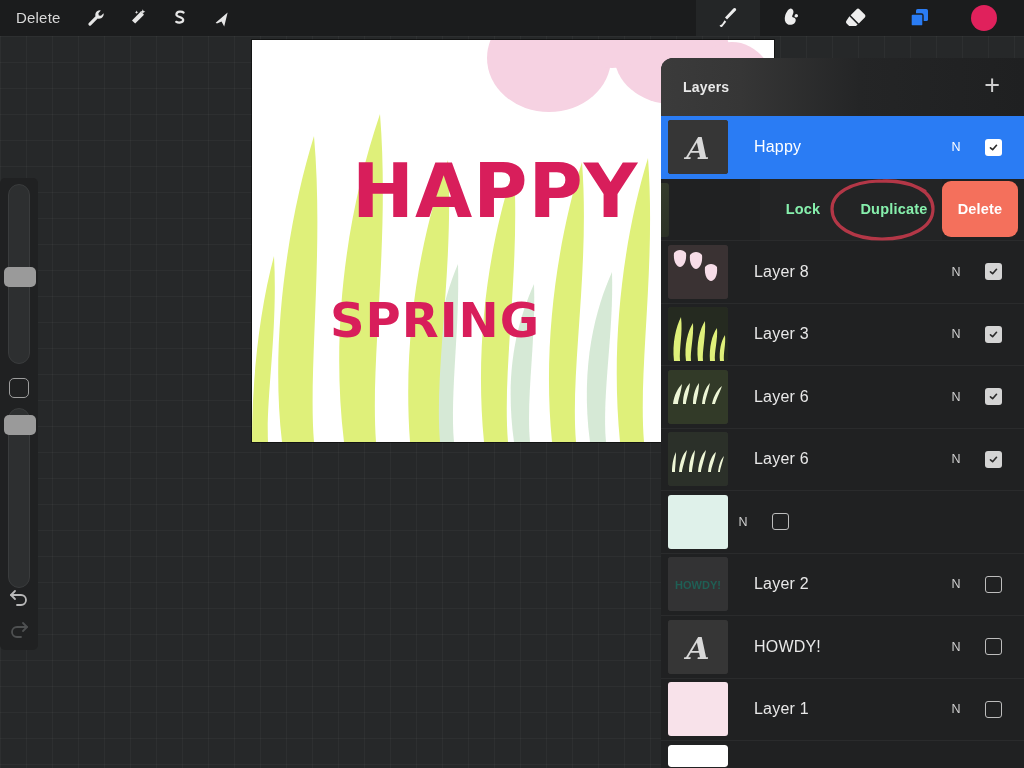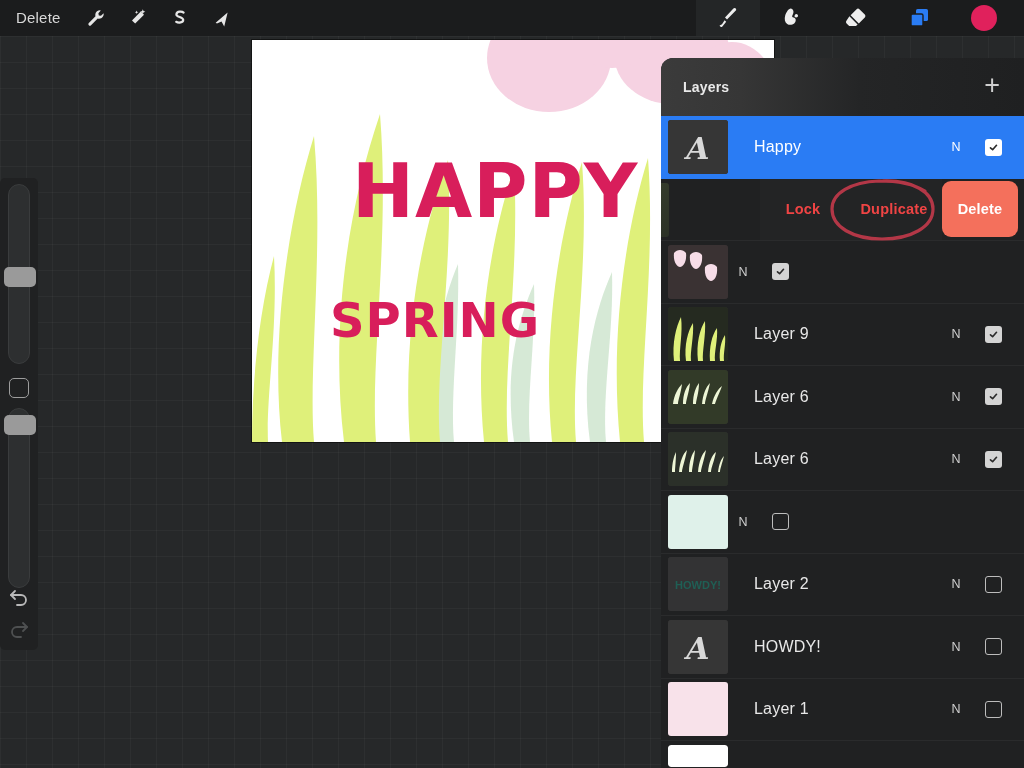--- a/index.html
+++ b/index.html
@@ -140,21 +140,21 @@
     background: linear-gradient(135deg,#3c4431,#2b3126);
   }
   .swipe-left {
     position: absolute; left: 96px; height: 100%; display: flex; align-items: center;
   }
   .swipe-actions {
     position: absolute; right: 0; top: 0; height: 100%; display: flex; align-items: center;
   }
   .act-btn {
     height: 100%; display: flex; align-items: center; justify-content: center;
-    color: #ef4444; font-size: 14.5px; font-weight: bold; letter-spacing: .2px;
+    color: #86efac; font-size: 14.5px; font-weight: bold; letter-spacing: .2px;
   }
   .act-lock { width: 86px; background: #232425; }
   .act-dup  { width: 96px; background: #232425; }
   .act-del  {
     width: 76px; height: 56px; margin-right: 6px; background: #f4705c;
     border-radius: 9px; color: #fff;
   }
   .annot {
     position: absolute; left: 168px; top: 119px; width: 108px; height: 66px;
     z-index: 60; pointer-events: none;
@@ -269,41 +269,42 @@
           <div class="thumb">
             <svg viewBox="0 0 60 54">
               <rect width="60" height="54" fill="#3a3233"></rect>
               <g fill="#f7dde8">
                 <path d="M6 8c3-4 9-4 12 0 1 9-3 14-6 14S5 17 6 8z"></path>
                 <path d="M22 10c3-4 9-4 12 0 1 9-3 14-6 14s-7-5-6-14z"></path>
                 <path d="M37 22c3-4 9-4 12 0 1 9-3 14-6 14s-7-5-6-14z"></path>
               </g>
             </svg>
           </div>
+          <div class="layer-name">Layer 8</div>
           <div class="blend">N</div>
           <div class="cbox on">
             <svg class="tick" viewBox="0 0 12 12" fill="none" stroke="currentColor" stroke-width="2.2" stroke-linecap="round" stroke-linejoin="round">
               <path d="M2 6.4 L4.8 9 L10 3"></path>
             </svg>
           </div>
         </div>
         <div class="layer-row">
           <div class="thumb">
             <svg viewBox="0 0 60 54">
               <rect width="60" height="54" fill="#252a20"></rect>
               <g fill="#dff07a">
                 <path d="M6 54C4 36 8 20 13 10c2 16-2 32-1 44z"></path>
                 <path d="M18 54c-2-16 2-30 7-38 1 14-3 28-2 38z"></path>
                 <path d="M30 54c-2-18 2-32 7-40 1 15-3 30-2 40z"></path>
                 <path d="M42 54c-1-14 2-26 7-33 1 12-3 24-2 33z"></path>
                 <path d="M52 54c-1-10 1-20 5-26 1 10-2 18-1 26z"></path>
               </g>
             </svg>
           </div>
-          <div class="layer-name">Layer 9</div>
+          <div class="layer-name">Layer 3</div>
           <div class="blend">N</div>
           <div class="cbox on">
             <svg class="tick" viewBox="0 0 12 12" fill="none" stroke="currentColor" stroke-width="2.2" stroke-linecap="round" stroke-linejoin="round">
               <path d="M2 6.4 L4.8 9 L10 3"></path>
             </svg>
           </div>
         </div>
         <div class="layer-row">
           <div class="thumb">
             <svg viewBox="0 0 60 54">

